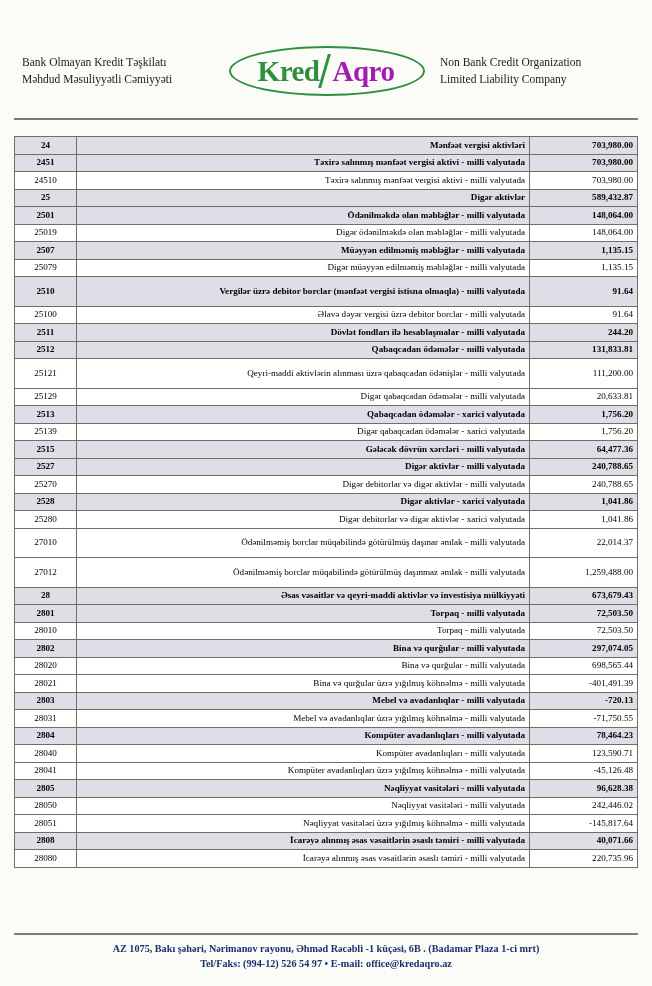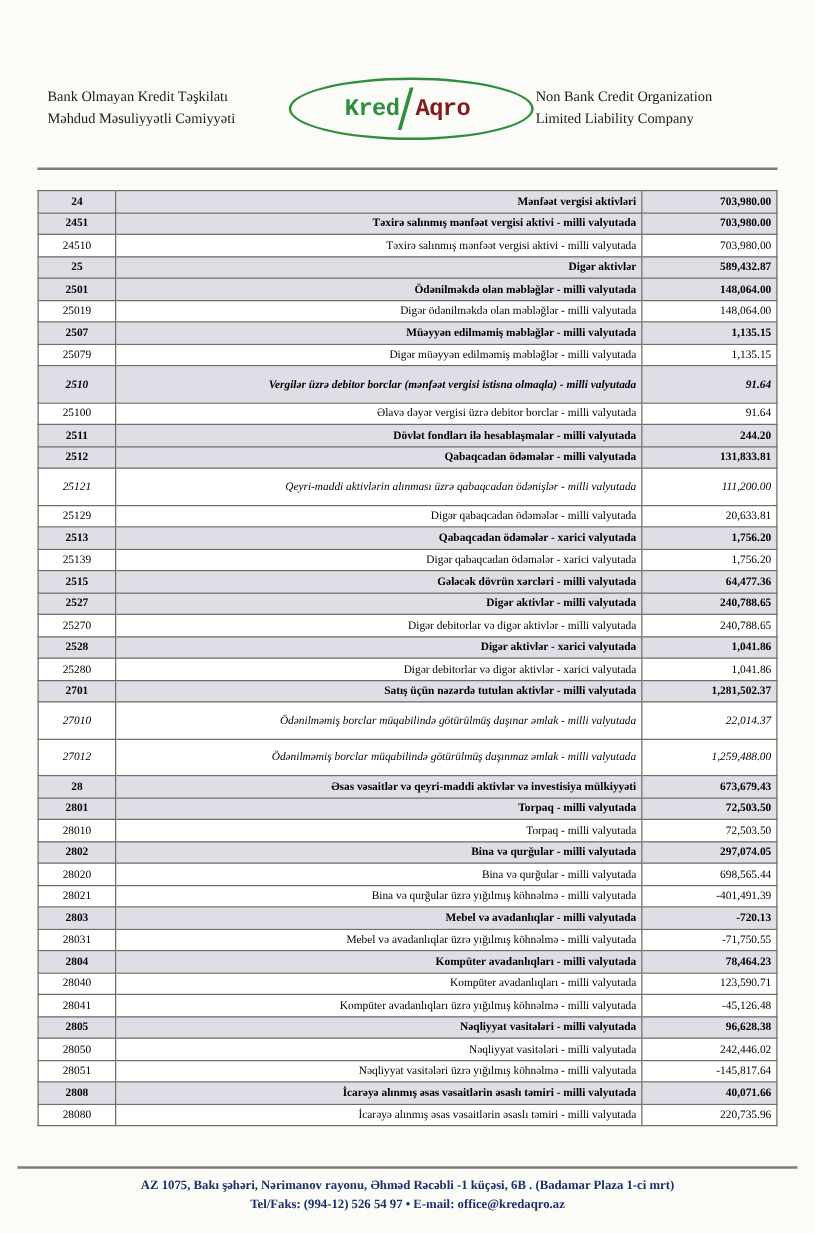--- a/index.html
+++ b/index.html
@@ -11,21 +11,21 @@
     height: 986px;
     background: #fbfbf8;
     font-family: "Liberation Serif", serif;
     color: #000;
     position: relative;
     overflow: hidden;
   }
   .page {
     position: absolute;
     inset: 0;
-    padding: 16px;
+    padding: 0;
   }
 
   
   .header {
     display: flex;
     align-items: center;
     justify-content: space-between;
     padding: 42px 22px 10px 22px;
     box-sizing: border-box;
   }
@@ -50,38 +50,38 @@
     left: 8px;
     top: 4px;
     width: 196px;
     height: 50px;
     border: 2px solid #2e8f3f;
     border-radius: 50%;
     box-sizing: border-box;
   }
   .logo-text {
     position: relative;
-    font-family: Liberation Mono, monospace;
+    font-family: Liberation Serif, serif;
     font-weight: bold;
-    font-size: 19px;
+    font-size: 29px;
     letter-spacing: -0.5px;
     display: flex;
     align-items: center;
     z-index: 2;
   }
   .logo-kred { color: #2e8f3f; }
   .logo-slash {
     display: inline-block;
     width: 3px;
     height: 34px;
     background: #2e8f3f;
     transform: skewX(-16deg);
     margin: 0 6px 0 4px;
   }
-  .logo-aqro { color: #7f1d1d; }
+  .logo-aqro { color: #a21caf; }
 
   .hdr-rule {
     height: 2px;
     background: #7d7d6f;
     margin: 8px 14px 0 14px;
   }
 
   
   .table-wrap {
     padding: 16px 14px 0 14px;
@@ -116,21 +116,21 @@
     white-space: nowrap;
   }
   tr.lvl-b td {
     font-weight: bold;
     background: #dedfe6;
   }
   tr.lvl-n td {
     font-weight: normal;
     background: #ffffff;
   }
-  tr.tall td { height: 25px; font-style: italic; }
+  tr.tall td { height: 25px; }
 
   
   .footer {
     position: absolute;
     left: 0;
     right: 0;
     bottom: 14px;
     text-align: center;
   }
   .ftr-rule {
@@ -276,25 +276,20 @@
           <tr class="lvl-b">
             <td class="code">2528</td>
             <td class="name">Digər aktivlər - xarici valyutada</td>
             <td class="amt">1,041.86</td>
           </tr>
           <tr class="lvl-n">
             <td class="code">25280</td>
             <td class="name">Digər debitorlar və digər aktivlər - xarici valyutada</td>
             <td class="amt">1,041.86</td>
           </tr>
-          <tr class="lvl-b">
-            <td class="code">2701</td>
-            <td class="name">Satış üçün nəzərdə tutulan aktivlər - milli valyutada</td>
-            <td class="amt">1,281,502.37</td>
-          </tr>
           <tr class="lvl-n tall">
             <td class="code">27010</td>
             <td class="name">Ödənilməmiş borclar müqabilində götürülmüş daşınar əmlak - milli valyutada</td>
             <td class="amt">22,014.37</td>
           </tr>
           <tr class="lvl-n tall">
             <td class="code">27012</td>
             <td class="name">Ödənilməmiş borclar müqabilində götürülmüş daşınmaz əmlak - milli valyutada</td>
             <td class="amt">1,259,488.00</td>
           </tr>

